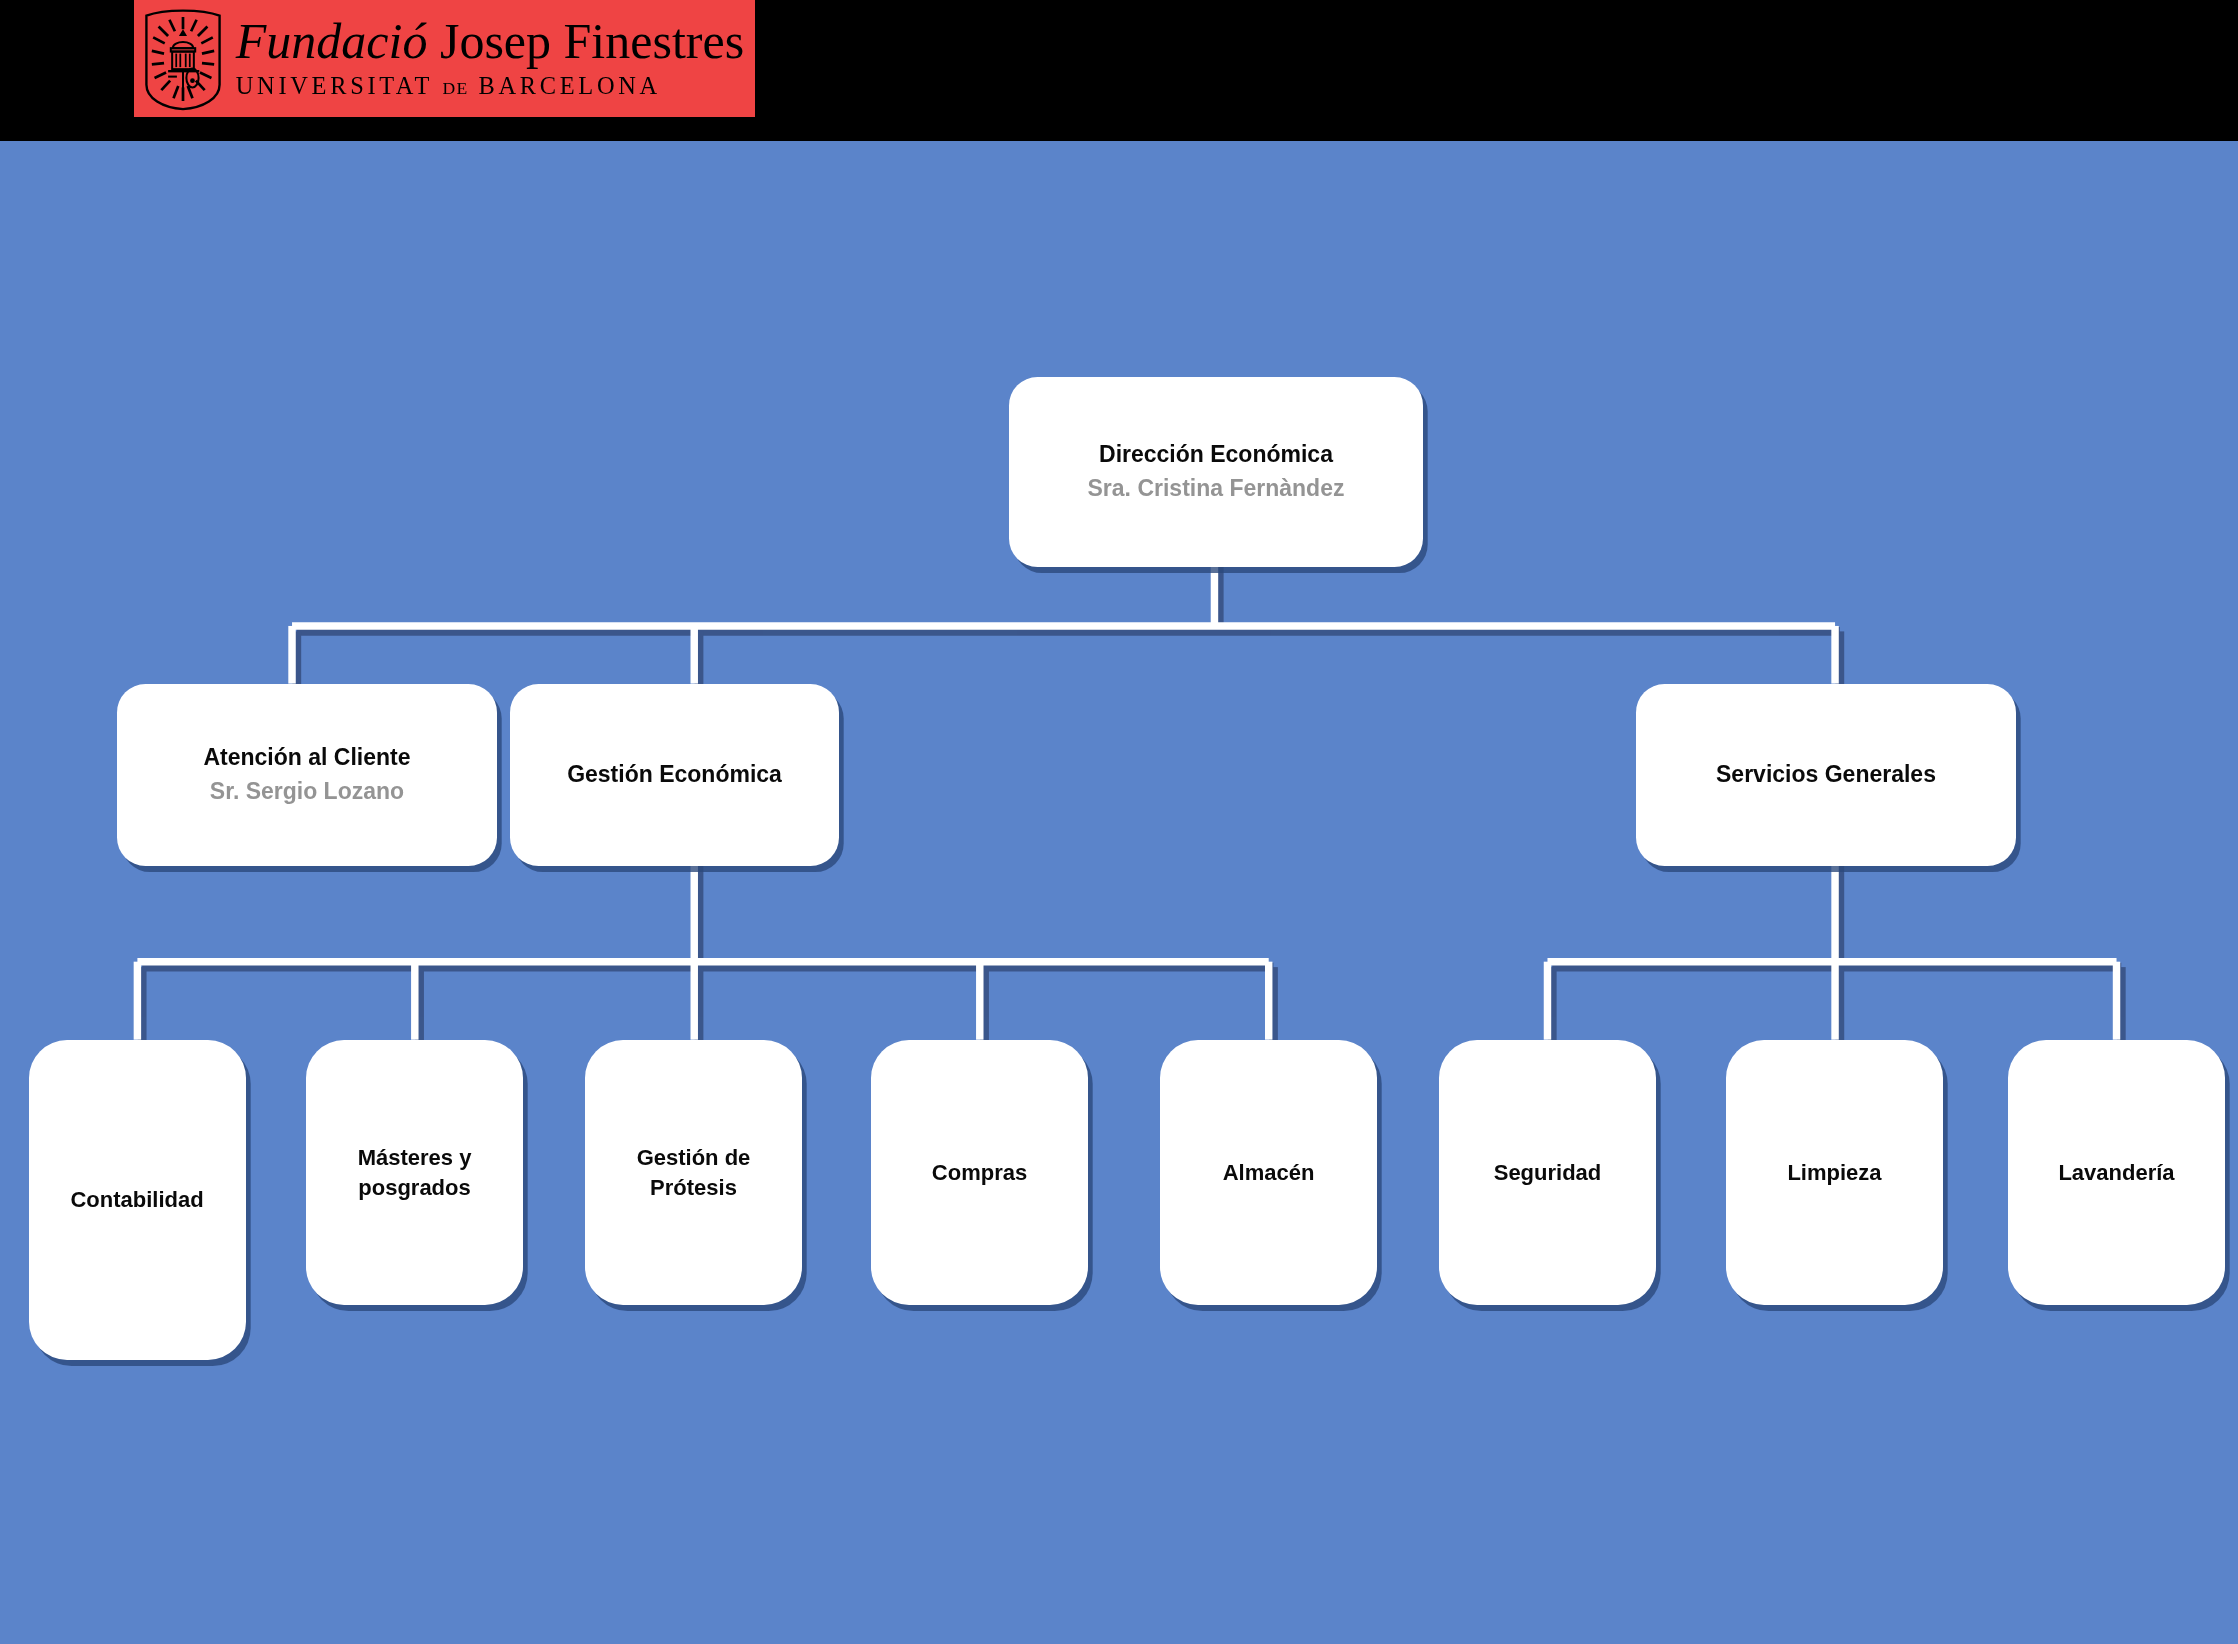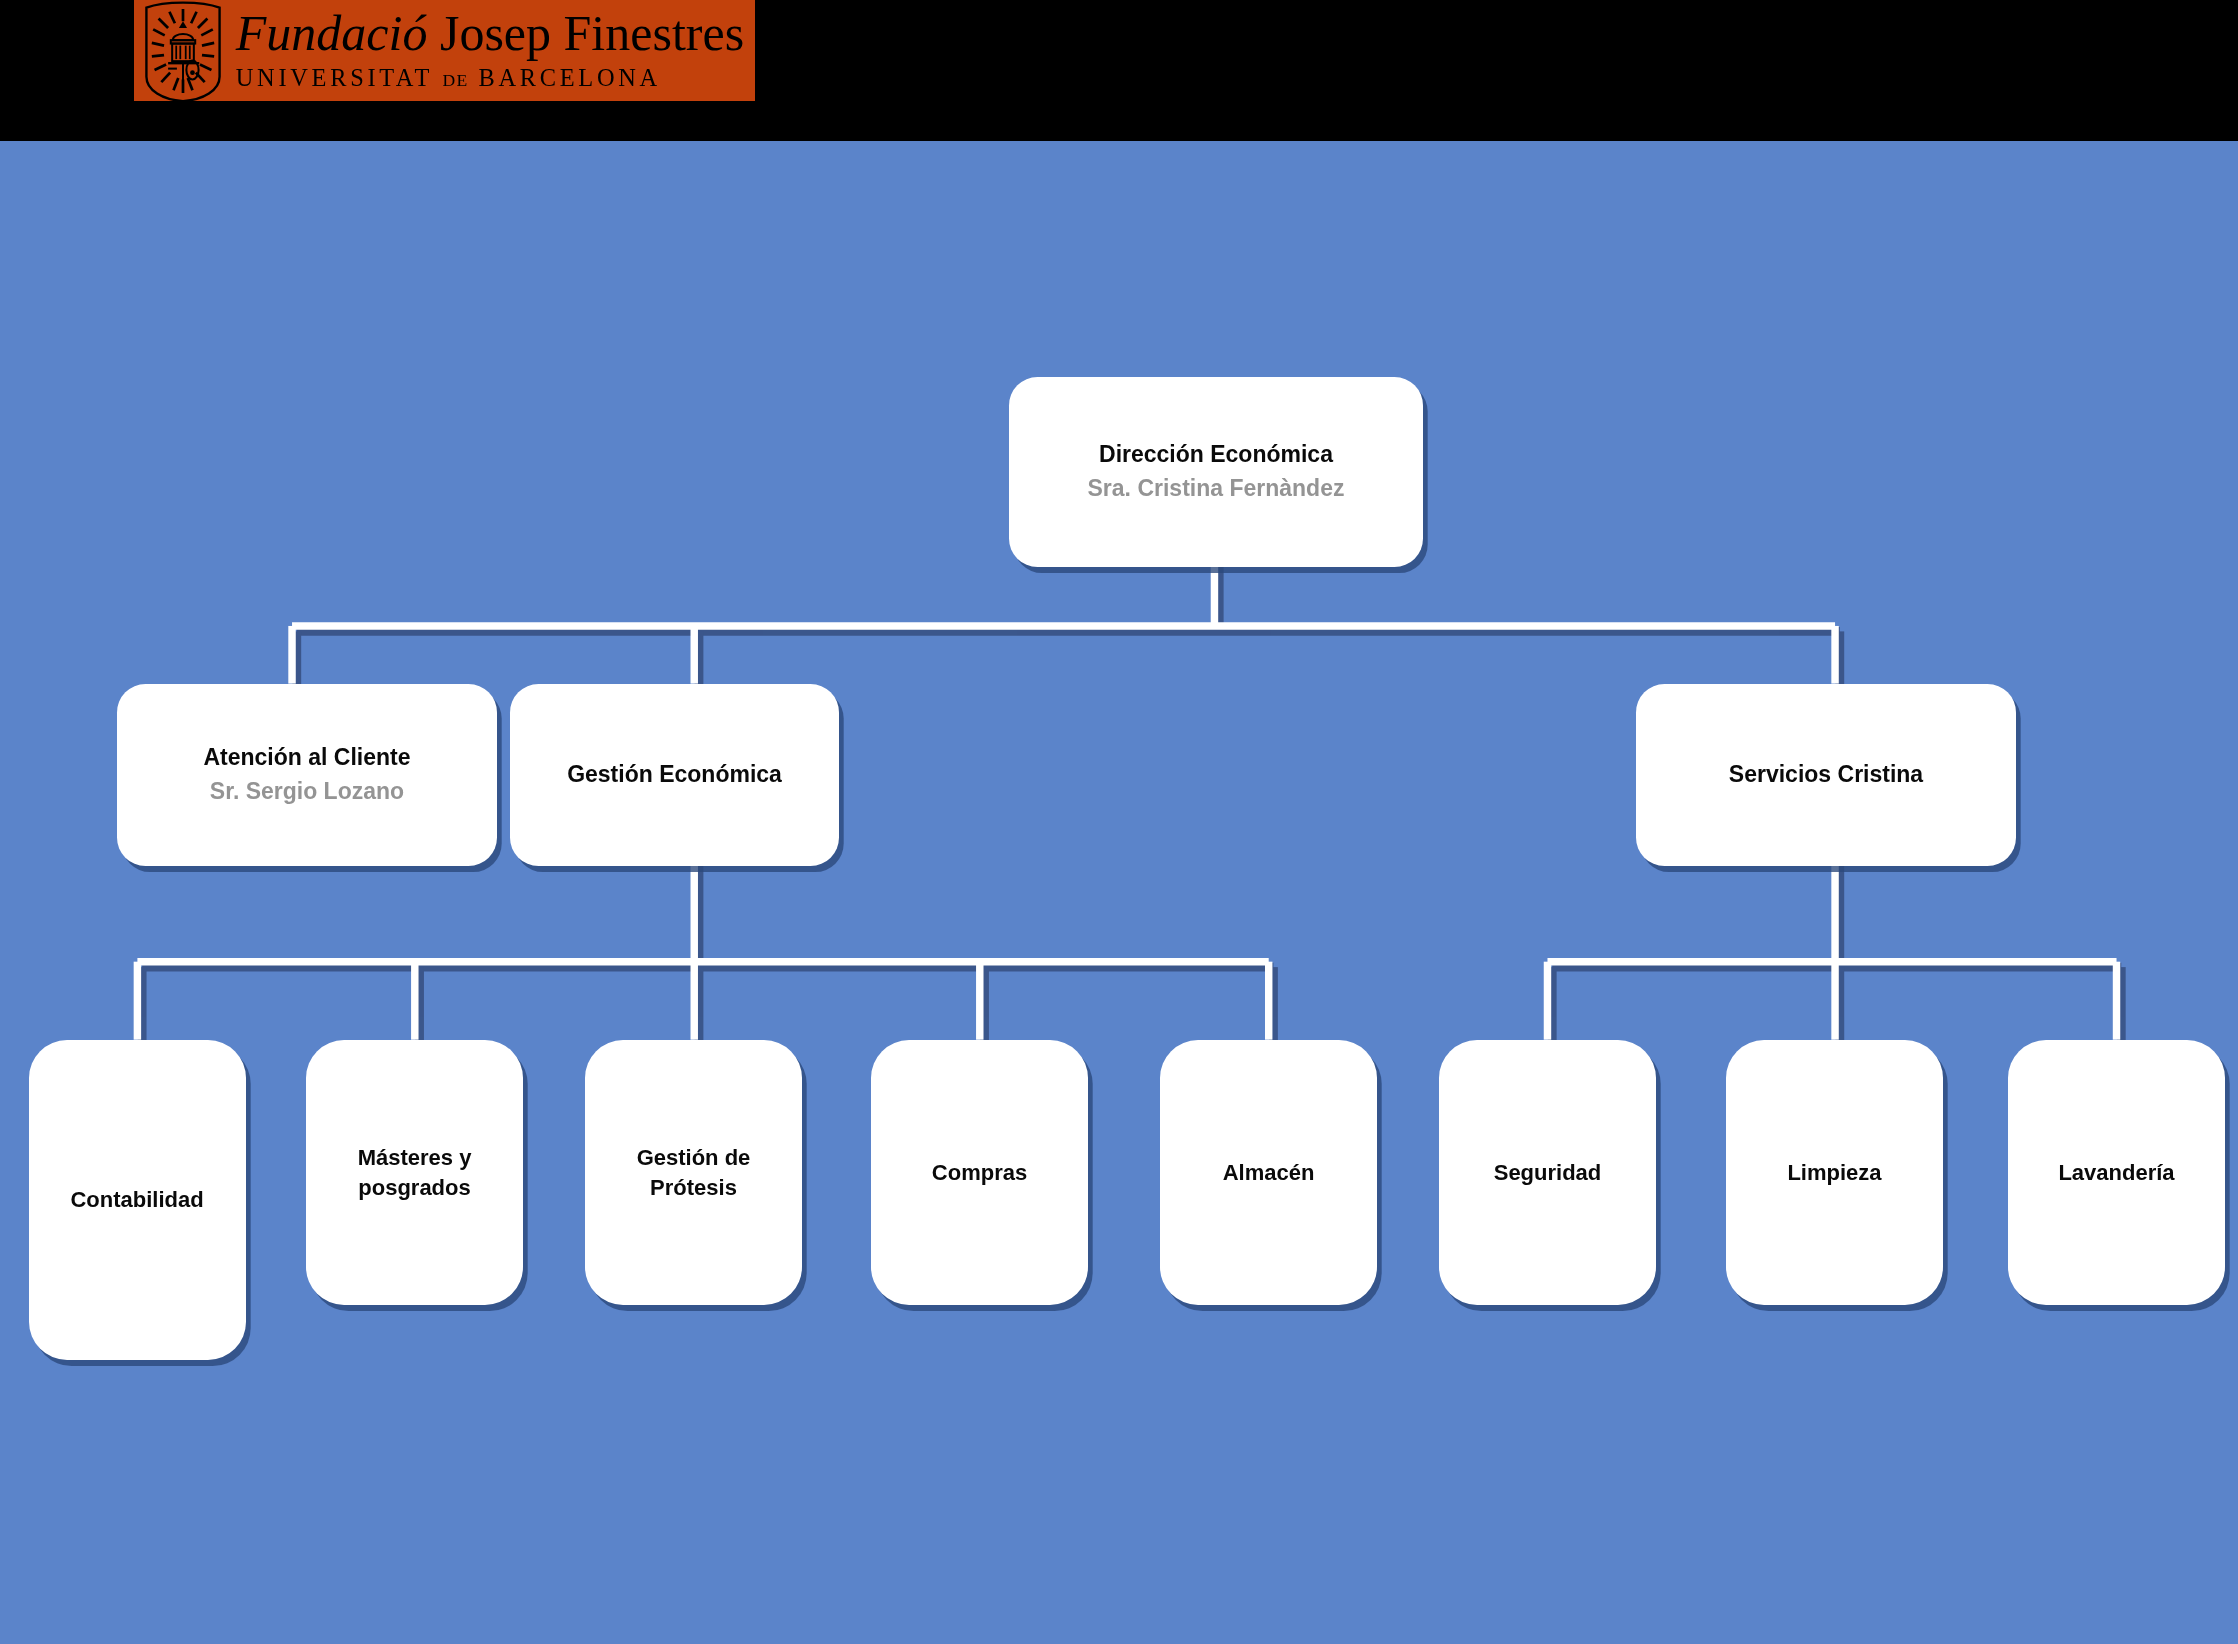--- a/index.html
+++ b/index.html
@@ -14,22 +14,22 @@
 
   
   #header-bar {
     position:absolute; left:0; top:0;
     width:2239px; height:141px;
     background:#000000;
     z-index:5;
   }
   #logo-box {
     position:absolute; left:134px; top:0;
-    width:621px; height:101px;
-    background:#c2410c;
+    width:621px; height:117px;
+    background:#ef4444;
     display:flex; align-items:center;
     padding:4.1px 9.5px 4.1px 6.8px;
     z-index:6;
   }
   #logo-crest { flex:0 0 auto; width:84px; height:106px; }
   #logo-text {
     flex:1 1 auto;
     display:flex; flex-direction:column;
     justify-content:center;
     padding-left:11px;
@@ -198,21 +198,21 @@
   <div class="node" style="left:117px; top:543px; width:380px; height:182px;">
     <div class="title">Atención al Cliente</div>
     <div class="person">Sr. Sergio Lozano</div>
   </div>
 
   <div class="node" style="left:510px; top:543px; width:329px; height:182px;">
     <div class="title">Gestión Económica</div>
   </div>
 
   <div class="node" style="left:1636px; top:543px; width:380px; height:182px;">
-    <div class="title">Servicios Cristina</div>
+    <div class="title">Servicios Generales</div>
   </div>
 
   <div class="node leaf" style="left:28.5px; top:899px; width:217px; height:320px;">
     <div class="title">Contabilidad</div>
   </div>
 
   <div class="node leaf" style="left:306px; top:899px; width:217px; height:265px;">
     <div class="title"><span>Másteres y</span><br><span>posgrados</span></div>
   </div>
 

